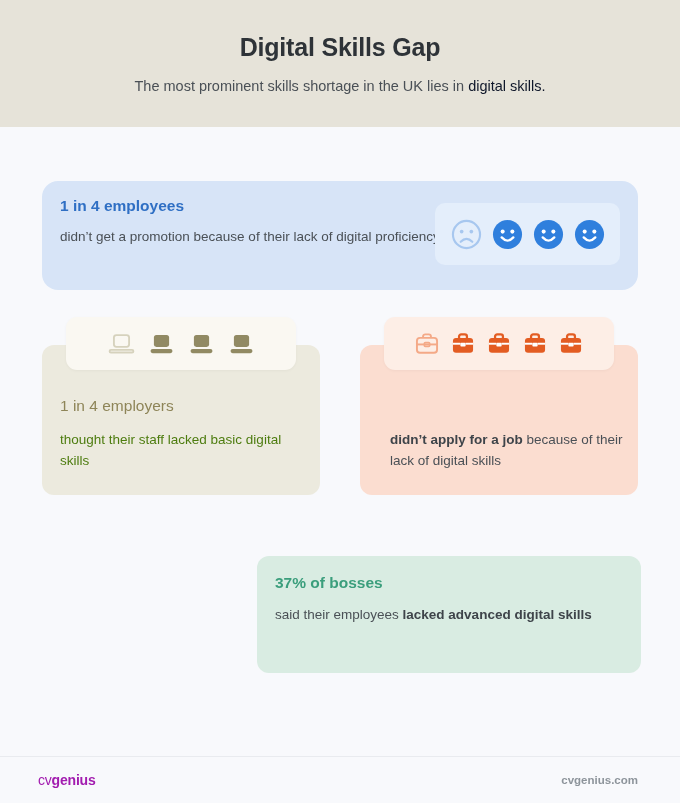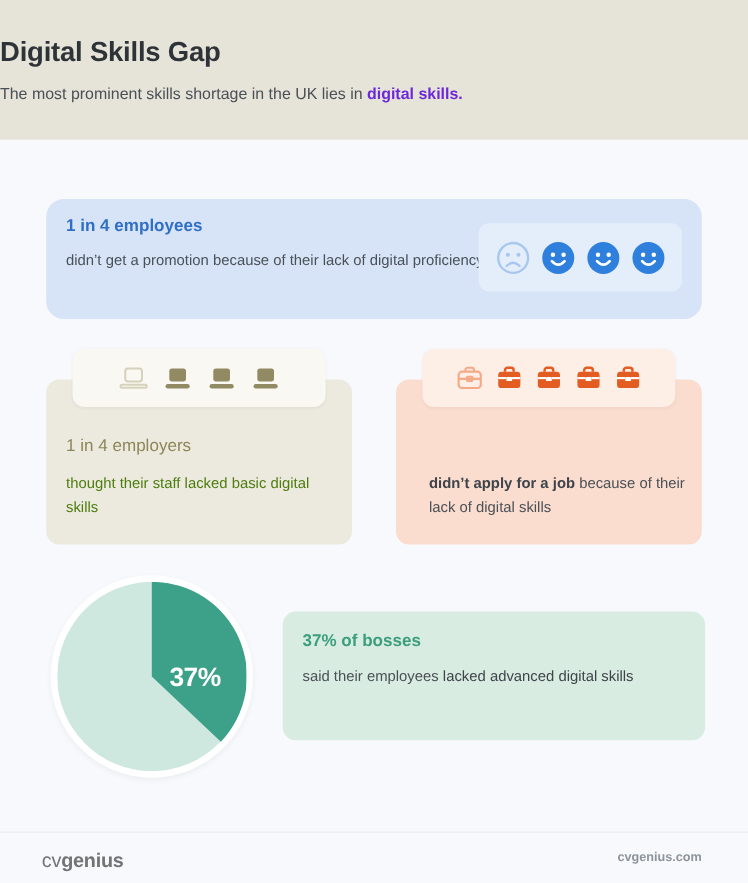--- a/index.html
+++ b/index.html
@@ -14,30 +14,30 @@
     width:680px; height:803px;
     background:#f8f9fc;
   }
 
   
   .header {
     position:absolute; left:0; top:0;
     width:680px; height:127px;
     background:#e6e3d9;
     display:flex; flex-direction:column;
-    align-items:flex-start; justify-content:center;
+    align-items:center; justify-content:center;
   }
   .header-title {
     font-size:25px; font-weight:bold; color:#2e3338;
     letter-spacing:-0.2px; margin-bottom:16px;
   }
   .header-sub {
     font-size:14.5px; color:#4a5056; font-weight:400;
   }
-  .header-sub b { font-weight:bold; color:#6d28d9; }
+  .header-sub b { font-weight:normal; color:#0f172a; }
 
   
   .card { position:absolute; border-radius:12px; }
 
   
   .card-blue {
     left:42px; top:181px; width:596px; height:109px;
     background:#d7e4f7;
     border-radius:16px;
   }
@@ -124,32 +124,32 @@
     background:#d9ece2;
   }
   .mint-head {
     position:absolute; left:18px; top:18px;
     font-size:15.5px; font-weight:bold; color:#3b9e7c;
   }
   .mint-body {
     position:absolute; left:18px; top:48px; width:340px;
     font-size:13.5px; line-height:21px; color:#4a5056;
   }
-  .mint-body b { font-weight:normal; color:#3e444a; }
+  .mint-body b { font-weight:bold; color:#3e444a; }
 
   
   .footer {
     position:absolute; left:0; top:756px;
     width:680px; height:47px;
     border-top:1px solid #e9ebef;
     background:#f8f9fc;
   }
   .logo {
     position:absolute; left:38px; top:15px;
-    font-size:18px; color:#737373; letter-spacing:-0.2px;
+    font-size:14px; color:#a21caf; letter-spacing:-0.2px;
   }
   .logo .cv { font-weight:400; }
   .logo .genius { font-weight:bold; }
   .site {
     position:absolute; right:42px; top:17px;
     font-size:11.5px; color:#8d949b;font-weight:bold;
   }
 </style>
 </head>
 <body>
@@ -248,28 +248,20 @@
     </svg>
     <svg class="case" viewBox="0 0 32 32">
       <path d="M11.5 9 v-1.5 a2.5 2.5 0 0 1 2.5 -2.5 h4 a2.5 2.5 0 0 1 2.5 2.5 V9" fill="none" stroke="#e35c22" stroke-width="2.6"></path>
       <rect x="4.5" y="9" width="23" height="17" rx="3.5" fill="#e35c22"></rect>
       <rect x="13" y="14.6" width="6" height="4.2" rx="1" fill="#ffffff"></rect>
       <rect x="4.5" y="14.6" width="8.6" height="2.2" fill="#ffffff"></rect>
       <rect x="18.9" y="14.6" width="8.6" height="2.2" fill="#ffffff"></rect>
     </svg>
   </div>
 
-  <div class="pie-wrap">
-    <div class="pie-ring"></div>
-    <svg class="pie-svg" width="172" height="172" viewBox="0 0 172 172">
-      <circle cx="86" cy="86" r="86" fill="#cfe8df"></circle>
-      <path d="M86 86 L86 0 A86 86 0 0 1 148.8 145.3 Z" fill="#3da189"></path>
-    </svg>
-    <div class="pie-label">37%</div>
-  </div>
 
   <div class="card card-mint">
     <div class="mint-head">37% of bosses</div>
     <div class="mint-body"><span>said their employees </span><b>lacked advanced digital skills</b></div>
   </div>
 
   <div class="footer">
     <div class="logo"><span class="cv">cv</span><span class="genius">genius</span></div>
     <div class="site">cvgenius.com</div>
   </div>

